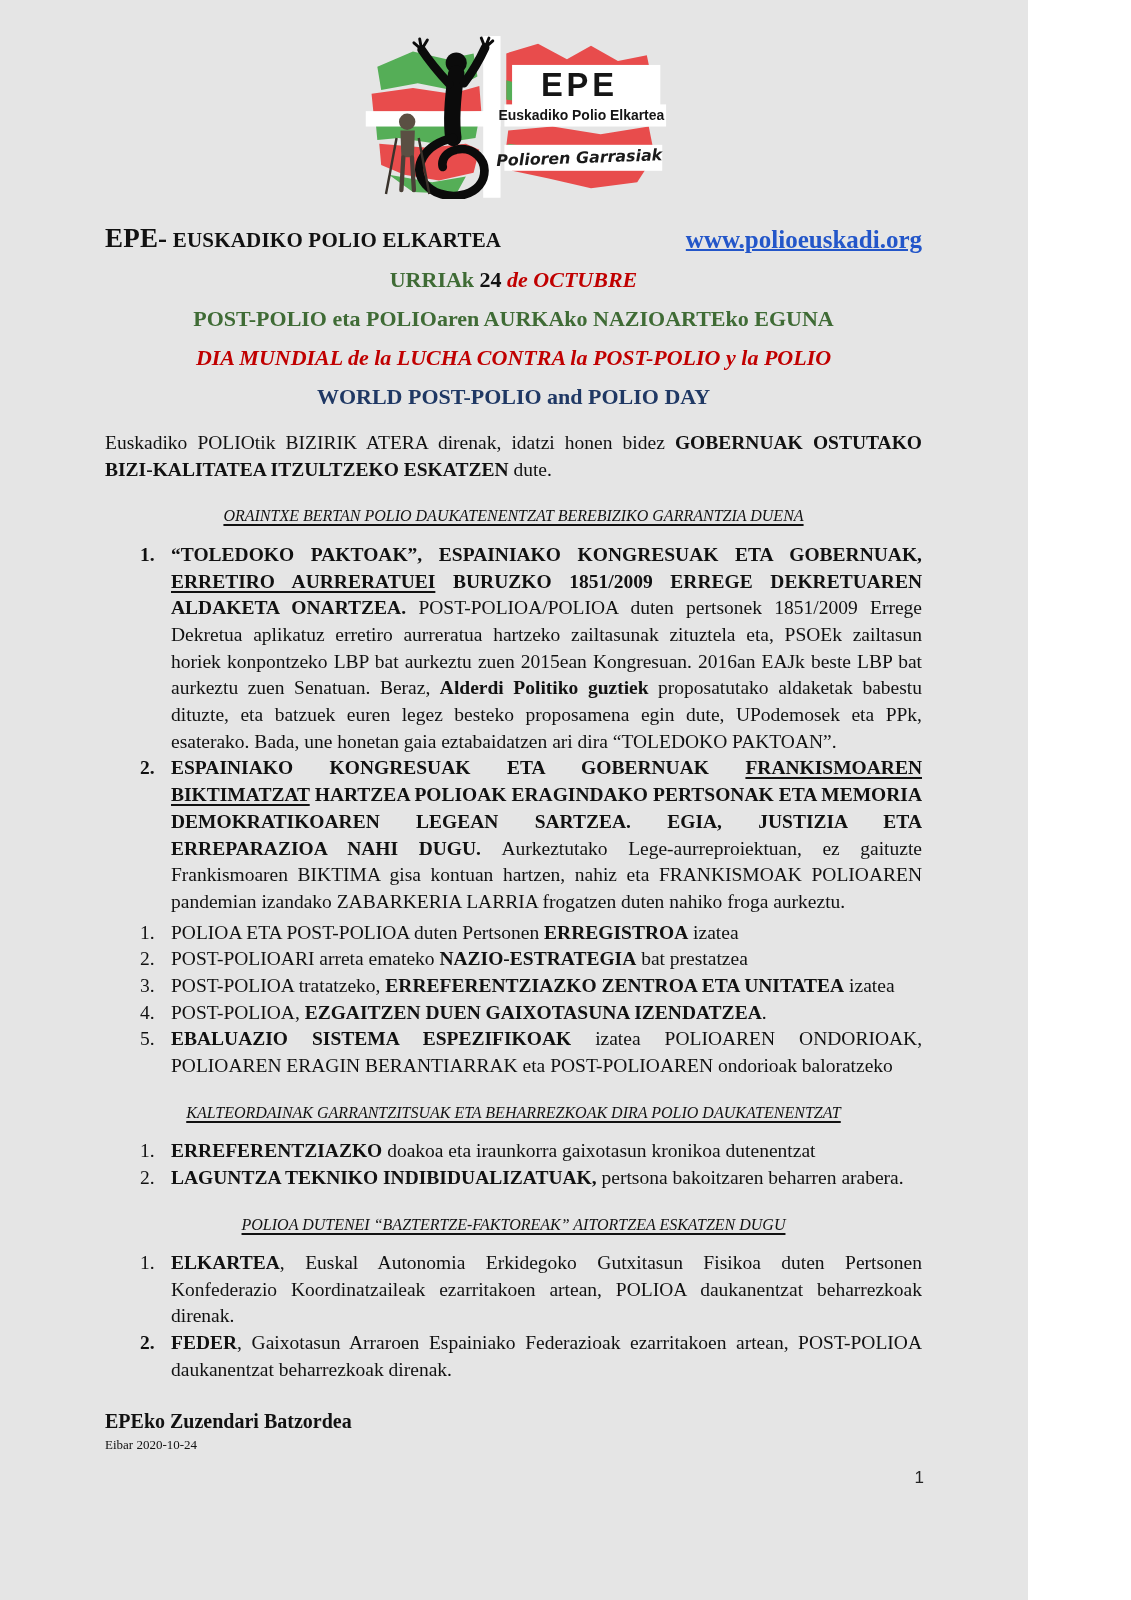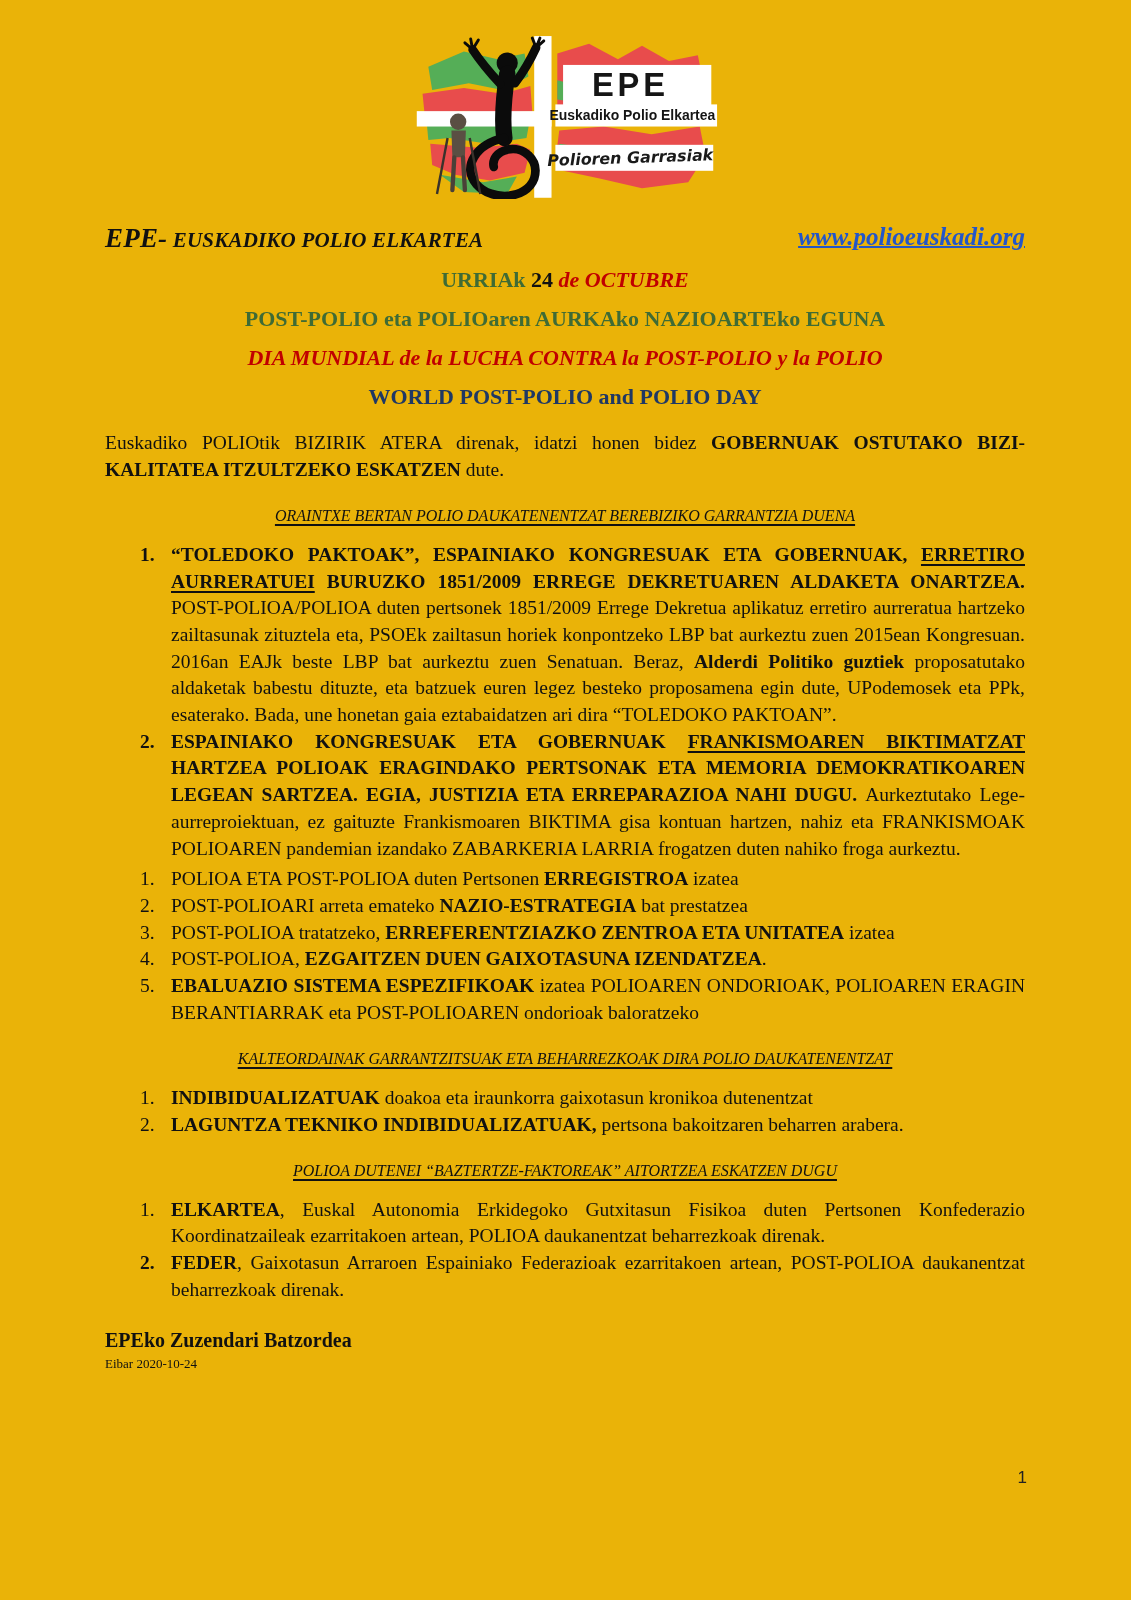--- a/index.html
+++ b/index.html
@@ -1,33 +1,32 @@
 <!DOCTYPE html>
 <html style="--link-blue: #2356c9; --title-green: #3f6b35; --title-red: #c00000; --title-navy: #1f3864; --logo-red: #e84c4c; --logo-green: #55ae57;"><head>
 <meta charset="utf-8">
 <style>
   html,body{margin:0;padding:0;background:#ffffff;}
   .page{
     position:relative;
-    width:1131px;height:1600px;
-    background:#eab308;
+    width:1028px;height:1600px;
+    background:#e5e5e5;
     overflow:hidden;
     font-family:"Liberation Serif", serif;
     color:#111;
   }
   .content{padding:24px 106px 0 105px;}
 
   
   .logo-wrap{width:308px;margin:6px auto 0;}
 
   
   .header-row{
-    display:flex;justify-content:space-between;align-items:flex-start;
+    display:flex;justify-content:space-between;align-items:flex-end;
     margin-top:20px;
-    font-style:italic;
   }
   .org-title{font-weight:bold;font-size:21px;letter-spacing:.2px;}
   .org-prefix{font-size:27px;}
   .website{
     font-size:25px;font-weight:bold;
     color:var(--link-blue);text-decoration:underline;
     text-decoration-thickness:2px;
   }
 
   
@@ -179,21 +178,21 @@
       <div class="li">
         <span class="num">5.</span>
         <div class="itext"><span></span><span class="b">EBALUAZIO SISTEMA ESPEZIFIKOAK</span><span> izatea POLIOAREN ONDORIOAK, POLIOAREN ERAGIN BERANTIARRAK eta POST-POLIOAREN ondorioak baloratzeko</span></div>
       </div>
     </div>
 
     <div class="sechead">KALTEORDAINAK GARRANTZITSUAK ETA BEHARREZKOAK DIRA POLIO DAUKATENENTZAT</div>
     <div class="list">
       <div class="li">
         <span class="num">1.</span>
-        <div class="itext"><span class="b">INDIBIDUALIZATUAK</span><span> doakoa eta iraunkorra gaixotasun kronikoa dutenentzat</span></div>
+        <div class="itext"><span class="b">ERREFERENTZIAZKO</span><span> doakoa eta iraunkorra gaixotasun kronikoa dutenentzat</span></div>
       </div>
       <div class="li">
         <span class="num">2.</span>
         <div class="itext"><span class="b">LAGUNTZA TEKNIKO INDIBIDUALIZATUAK,</span><span> pertsona bakoitzaren beharren arabera.</span></div>
       </div>
     </div>
 
     <div class="sechead">POLIOA DUTENEI “BAZTERTZE-FAKTOREAK” AITORTZEA ESKATZEN DUGU</div>
     <div class="list">
       <div class="li">

